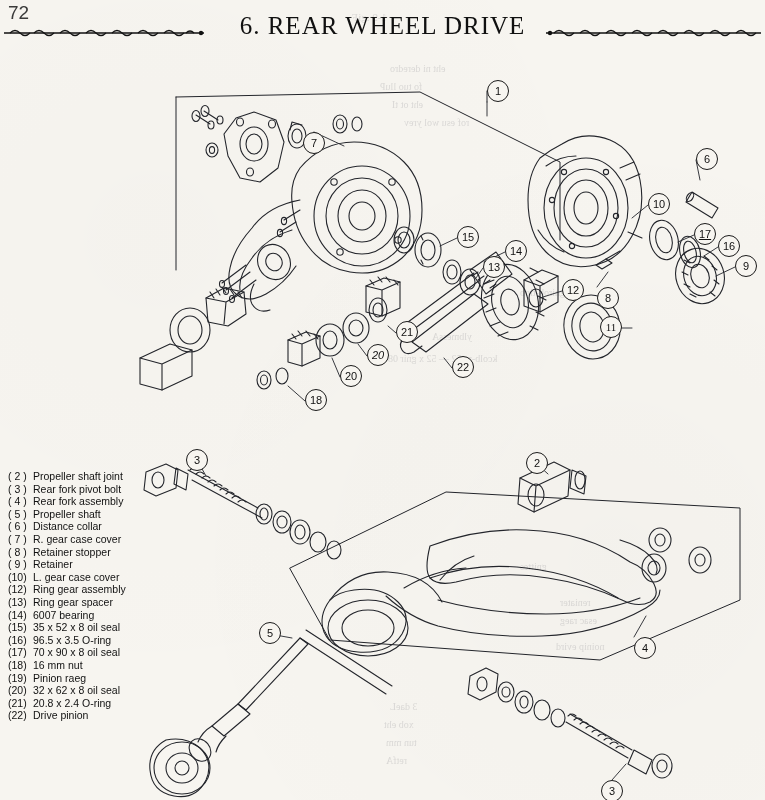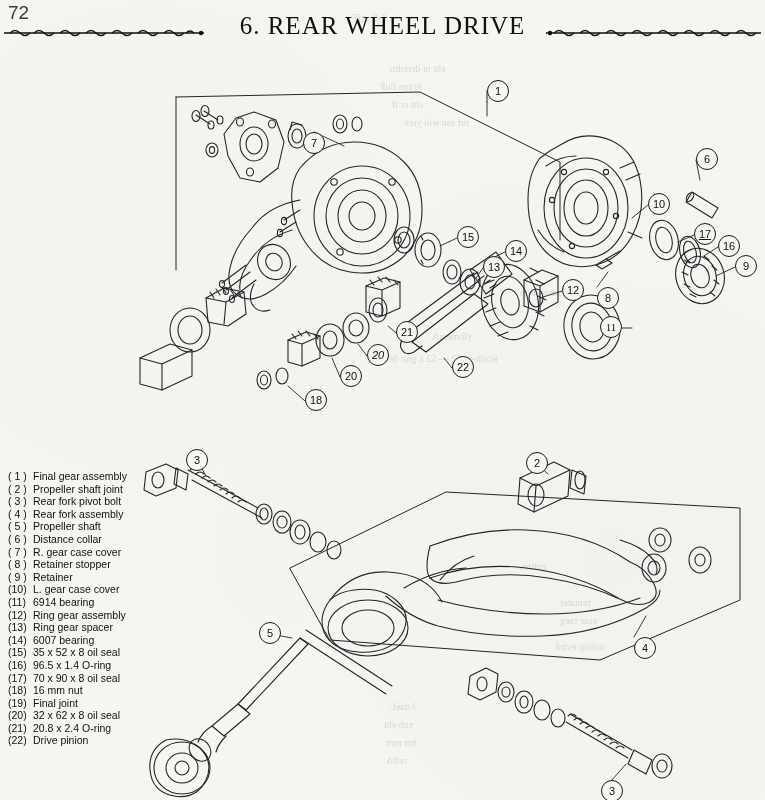--- a/index.html
+++ b/index.html
@@ -405,38 +405,36 @@
       <div class="callout" style="left: 305px; top: 389px;">18</div>
       <div class="callout" style="left: 186px; top: 449px;">3</div>
       <div class="callout" style="left: 526px; top: 452px;">2</div>
       <div class="callout" style="left: 259px; top: 622px;">5</div>
       <div class="callout" style="left: 634px; top: 637px;">4</div>
       <div class="callout" style="left: 601px; top: 780px;">3</div>
     </div>
 
   <div class="fig-block">
     <ul class="fig-list" id="parts-list">
-        <li><span class="fig-num">( 1 )</span><span>Final gear assembly</span></li>
         <li><span class="fig-num">( 2 )</span><span>Propeller shaft joint</span></li>
         <li><span class="fig-num">( 3 )</span><span>Rear fork pivot bolt</span></li>
         <li><span class="fig-num">( 4 )</span><span>Rear fork assembly</span></li>
         <li><span class="fig-num">( 5 )</span><span>Propeller shaft</span></li>
         <li><span class="fig-num">( 6 )</span><span>Distance collar</span></li>
         <li><span class="fig-num">( 7 )</span><span>R. gear case cover</span></li>
         <li><span class="fig-num">( 8 )</span><span>Retainer stopper</span></li>
         <li><span class="fig-num">( 9 )</span><span>Retainer</span></li>
         <li><span class="fig-num">(10)</span><span>L. gear case cover</span></li>
-        <li><span class="fig-num">(11)</span><span>6914 bearing</span></li>
         <li><span class="fig-num">(12)</span><span>Ring gear assembly</span></li>
         <li><span class="fig-num">(13)</span><span>Ring gear spacer</span></li>
         <li><span class="fig-num">(14)</span><span>6007 bearing</span></li>
         <li><span class="fig-num">(15)</span><span>35 x 52 x 8 oil seal</span></li>
-        <li><span class="fig-num">(16)</span><span>96.5 x 1.4 O-ring</span></li>
+        <li><span class="fig-num">(16)</span><span>96.5 x 3.5 O-ring</span></li>
         <li><span class="fig-num">(17)</span><span>70 x 90 x 8 oil seal</span></li>
         <li><span class="fig-num">(18)</span><span>16 mm nut</span></li>
-        <li><span class="fig-num">(19)</span><span>Final joint</span></li>
+        <li><span class="fig-num">(19)</span><span>Pinion raeg</span></li>
         <li><span class="fig-num">(20)</span><span>32 x 62 x 8 oil seal</span></li>
         <li><span class="fig-num">(21)</span><span>20.8 x 2.4 O-ring</span></li>
         <li><span class="fig-num">(22)</span><span>Drive pinion</span></li>
       </ul>
   </div>
 
 </div>
 
 </body></html>

